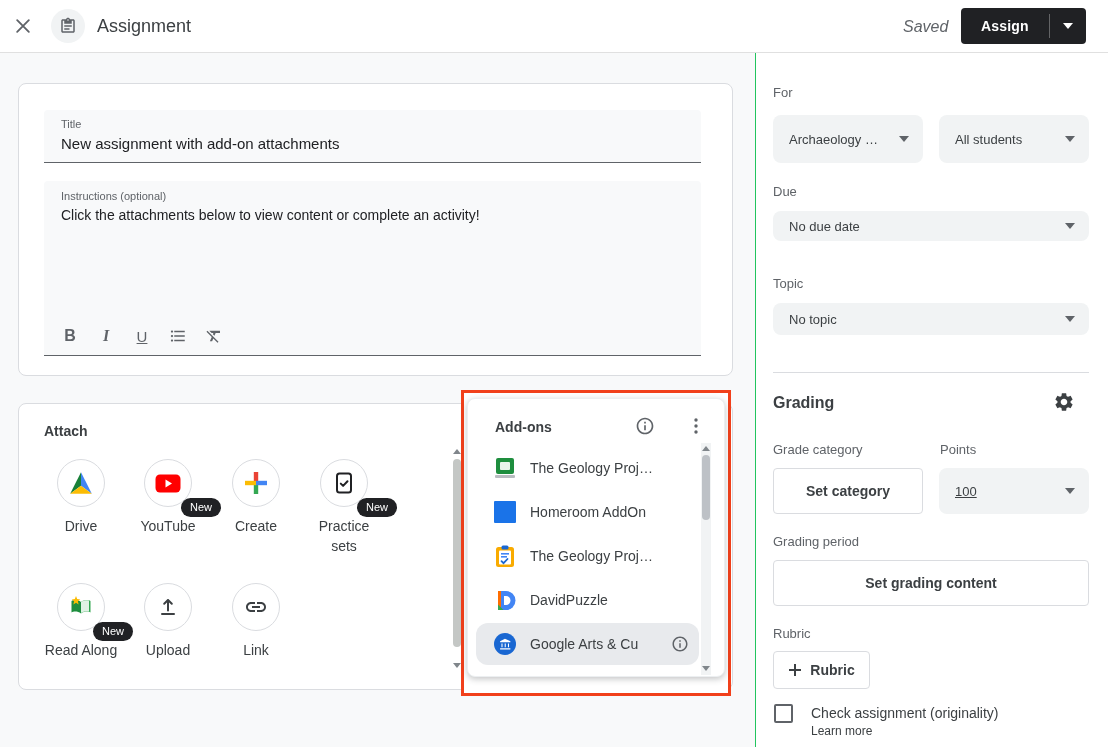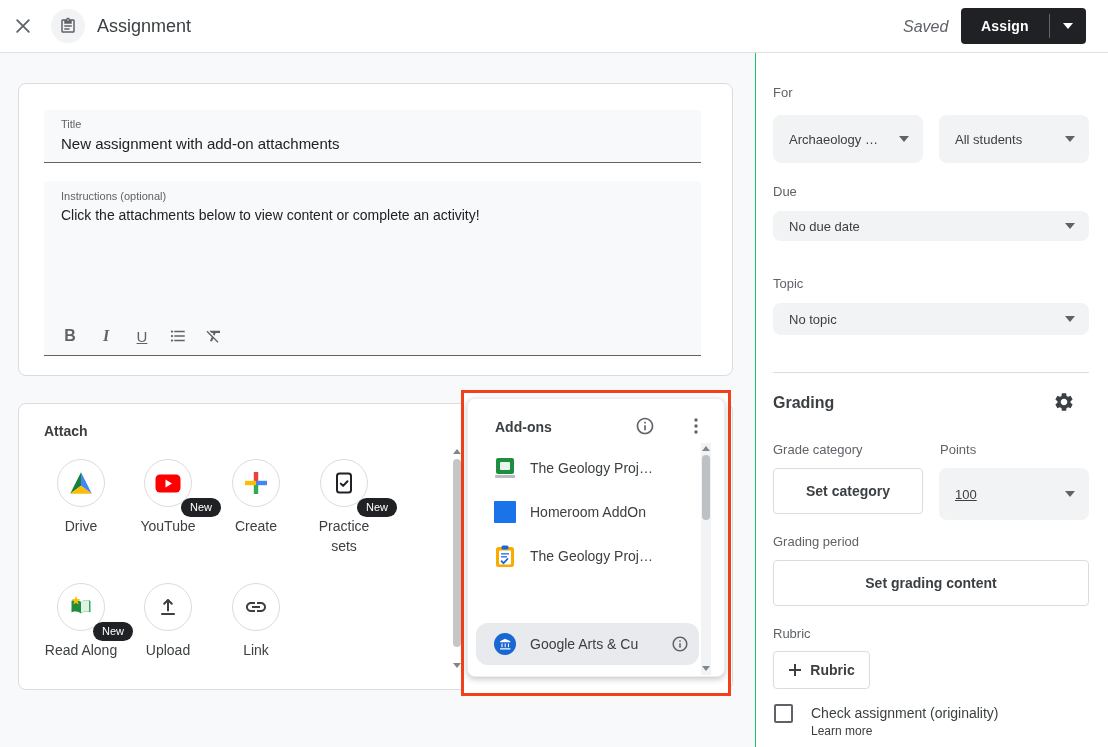--- a/index.html
+++ b/index.html
@@ -250,20 +250,31 @@
           <rect x="6.5" y="0.5" width="7" height="4" rx="1.5" fill="#1967d2"></rect>
           <rect x="4" y="5.5" width="12" height="14" rx="1" fill="#fff"></rect>
           <rect x="6" y="8" width="8" height="1.6" fill="#4285f4"></rect>
           <rect x="6" y="11" width="6" height="1.6" fill="#4285f4"></rect>
           <path d="M6.5 16.2l2 2 4-4.2" fill="none" stroke="#1967d2" stroke-width="1.8" stroke-linecap="round"></path>
         </svg>
     </span>
     <span class="rlabel">The Geology Proj…</span>
   </div>
 
+  <div class="arow" style="top:180px;">
+    <span class="ric">
+      <svg width="22" height="23" viewBox="0 0 22 23">
+          <rect x="4" y="2" width="3" height="19" fill="#ff6d00"></rect>
+          <path d="M7 2h5a9.5 9.5 0 0 1 0 19H7z" fill="#4285f4"></path>
+          <path d="M10 7h2a4.5 4.5 0 0 1 0 9h-2z" fill="#fff"></path>
+          <polygon points="4,21 9.5,21 4,15.5" fill="#34a853"></polygon>
+        </svg>
+    </span>
+    <span class="rlabel">DavidPuzzle</span>
+  </div>
 
   <div class="arow selected" style="top:224px;">
     <span class="ric">
       <span style="display:flex; width:22px; height:22px; background:#1967d2; border-radius:50%; align-items:center; justify-content:center;">
         <svg width="13" height="13" viewBox="0 0 24 24">
             <path fill="#fff" d="M6.5 10h-2v7h2v-7zm6 0h-2v7h2v-7zm8.5 9H2v2h19v-2zm-2.5-9h-2v7h2v-7zm-7.5-8.74L21 6v2H2V6l9-4.74z"></path>
           </svg>
       </span>
     </span>
     <span class="rlabel">Google Arts &amp; Cu</span>
@@ -311,21 +322,21 @@
     <svg width="22" height="22" viewBox="0 0 24 24">
         <path fill="#3c4043" d="M19.14 12.94c.04-.3.06-.61.06-.94 0-.32-.02-.64-.07-.94l2.03-1.58c.18-.14.23-.41.12-.61l-1.92-3.32c-.12-.22-.37-.29-.59-.22l-2.39.96c-.5-.38-1.03-.7-1.62-.94l-.36-2.54c-.04-.24-.24-.41-.48-.41h-3.84c-.24 0-.43.17-.47.41l-.36 2.54c-.59.24-1.13.57-1.62.94l-2.39-.96c-.22-.08-.47 0-.59.22L2.74 8.87c-.12.21-.08.47.12.61l2.03 1.58c-.05.3-.09.63-.09.94s.02.64.07.94l-2.03 1.58c-.18.14-.23.41-.12.61l1.92 3.32c.12.22.37.29.59.22l2.39-.96c.5.38 1.03.7 1.62.94l.36 2.54c.05.24.24.41.48.41h3.84c.24 0 .44-.17.47-.41l.36-2.54c.59-.24 1.13-.56 1.62-.94l2.39.96c.22.08.47 0 .59-.22l1.92-3.32c.12-.22.07-.47-.12-.61l-2.01-1.58zM12 15.6c-1.98 0-3.6-1.62-3.6-3.6s1.62-3.6 3.6-3.6 3.6 1.62 3.6 3.6-1.62 3.6-3.6 3.6z"></path>
       </svg>
   </div>
 
   <div class="slabel" style="left:17px; top:389px;">Grade category</div>
   <div class="slabel" style="left:184px; top:389px;">Points</div>
   <div class="obtn" style="left:17px; top:415px; width:150px; height:46px;">
     <span>Set category</span>
   </div>
-  <div class="sbox" style="left:183px; top:415px; width:150px; height:52px;text-decoration:underline;">
+  <div class="sbox" style="left:183px; top:415px; width:150px; height:46px;text-decoration:underline;">
     <span class="val">100</span>
     <span class="caret"></span>
   </div>
 
   <div class="slabel" style="left:17px; top:481px;">Grading period</div>
   <div class="obtn" style="left:17px; top:507px; width:316px; height:46px;">
     <span>Set grading content</span>
   </div>
 
   <div class="slabel" style="left:17px; top:573px;">Rubric</div>

